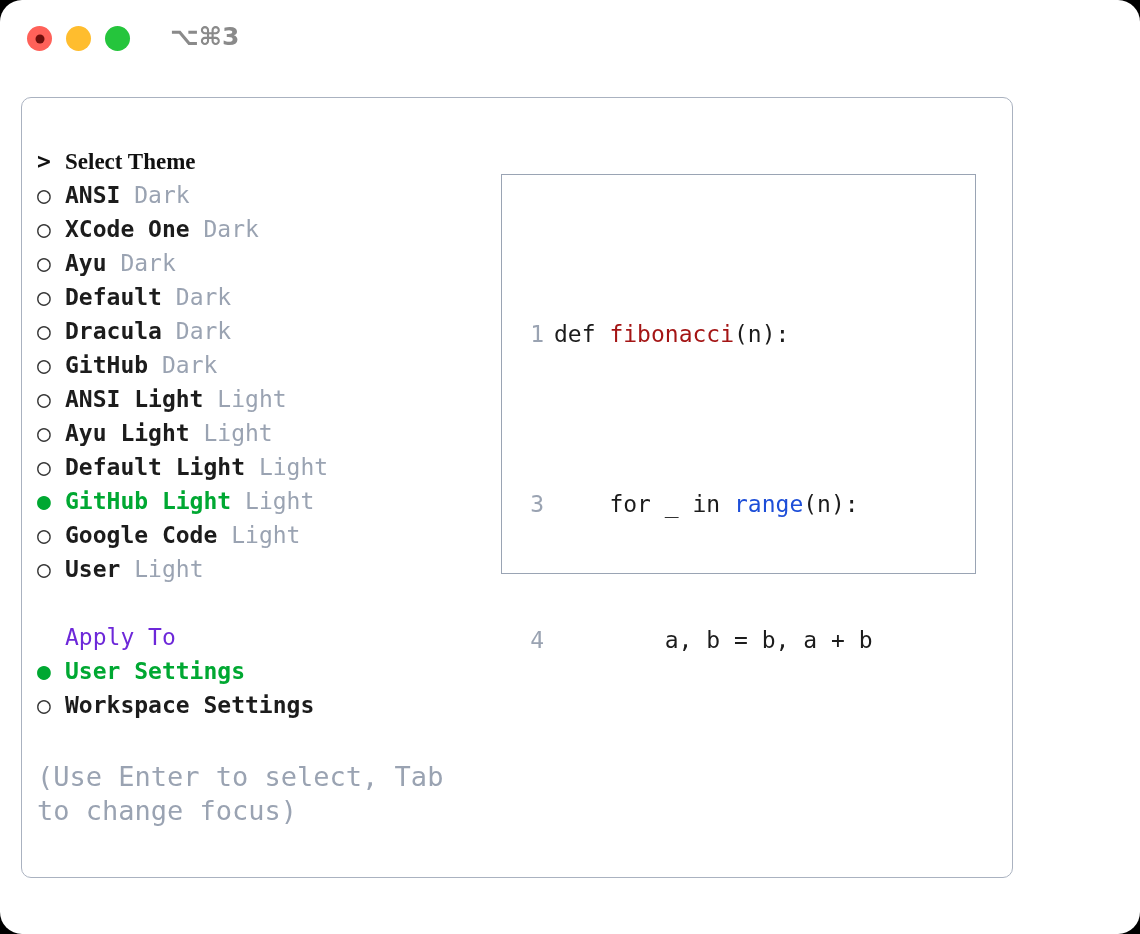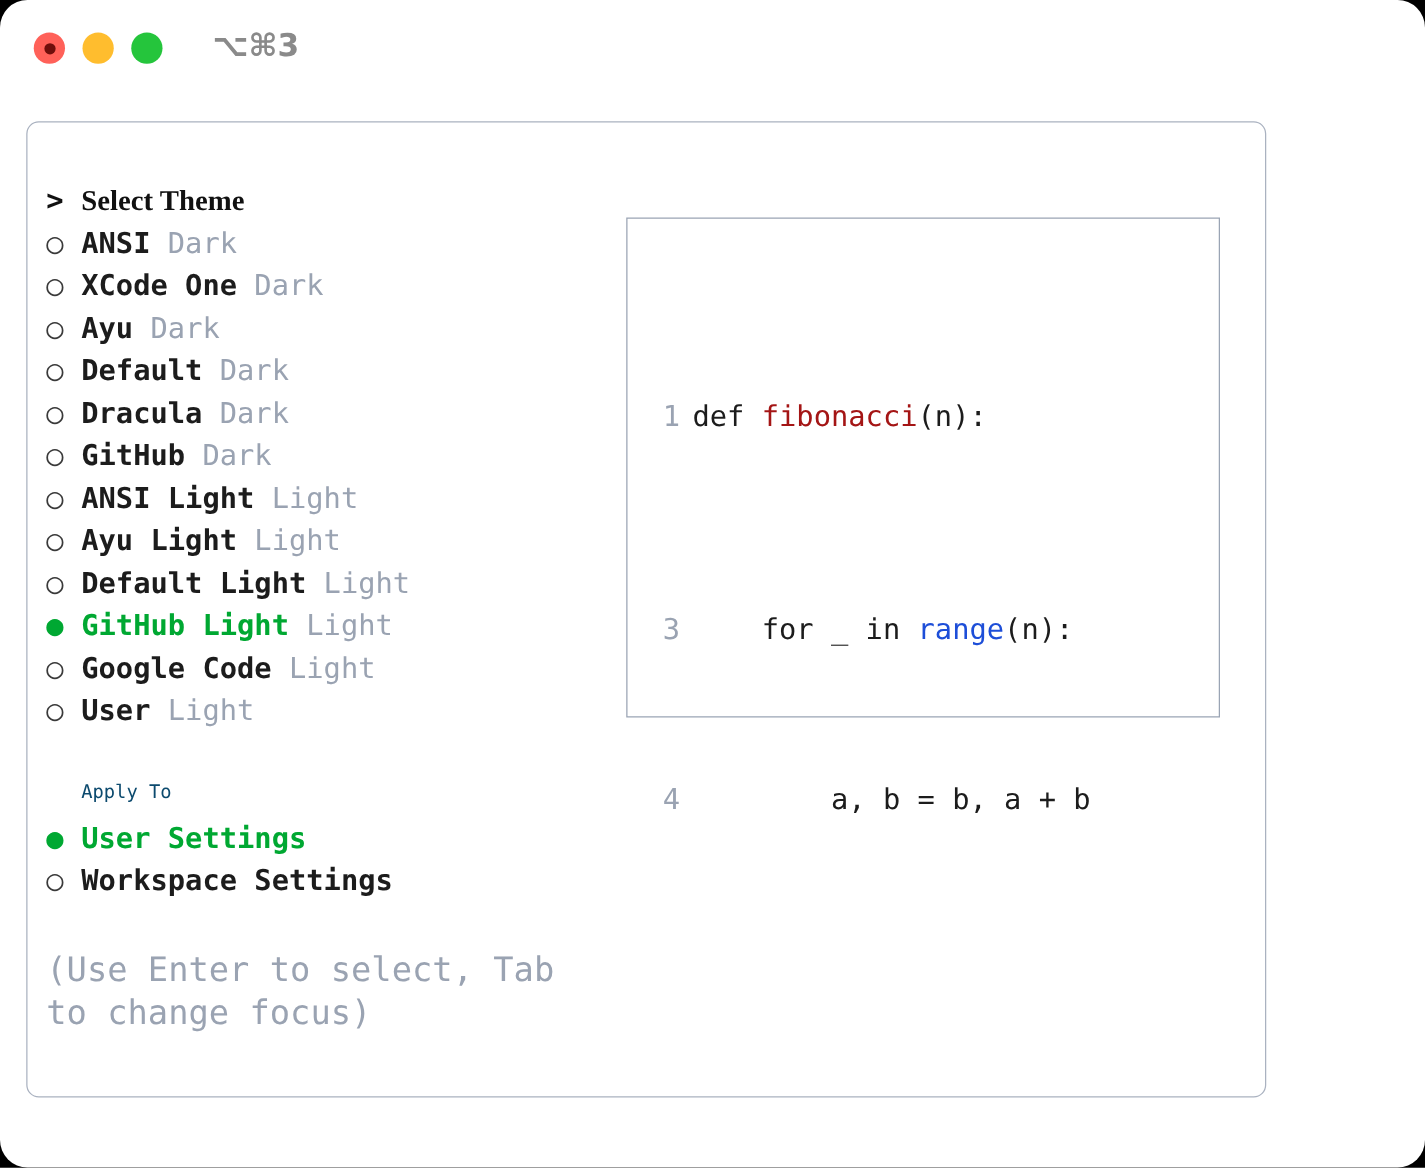--- a/index.html
+++ b/index.html
@@ -104,22 +104,22 @@
   }
   .marker.sel { color: #00a832; }
   .label { color: #1c1c1c; font-weight: bold; }
   .label.sel { color: #00a832; }
   .variant { color: #9aa3b2; }
   .header-row .marker { color: #111111; font-weight: bold; }
   .header-row .label { font-weight: bold; color: #111111; font-family: Liberation Serif, serif; }
 
   .section-title {
     height: 34px;
-    font-size: 15px;
-    color: #0c4a6e;
+    font-size: 23px;
+    color: #6d28d9;
     padding-left: 28px;
     white-space: pre;
   }
   .spacer { height: 34px; }
   .hint {
     font-size: 27px;
     color: #9aa3b2;
     line-height: 34px;
     width: 410px;
     white-space: pre-wrap;

